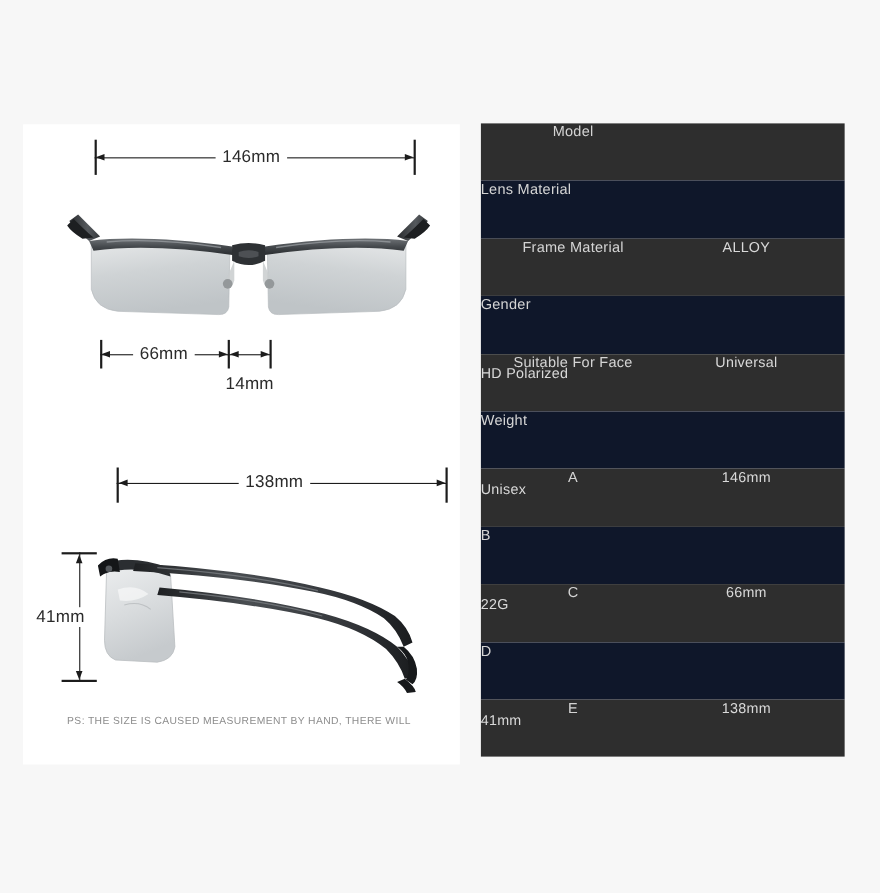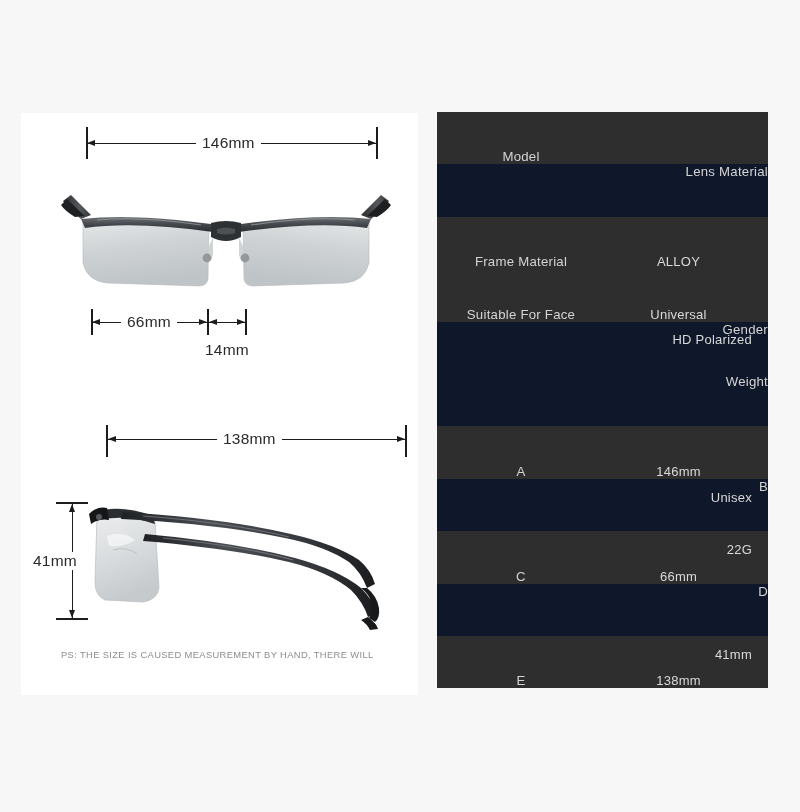--- a/index.html
+++ b/index.html
@@ -93,21 +93,21 @@
   #spec-table {
     position: absolute;
     left: 437px;
     top: 112px;
     width: 331px;
     height: 576px;
     overflow: hidden;
   }
   .spec-row {
     display: flex;
-    align-items: flex-end;
+    align-items: flex-start;
     height: 52.4px;
     width: 100%;
   }
   .spec-row.odd  { background: #2e2e2e; }
   .spec-row.even { background: #0f172a; flex-direction: column; }
 
   .spec-label {
     flex: 0 0 168px;
     text-align: center;
     font-size: 13.2px;
@@ -276,31 +276,31 @@
   <div class="spec-row even">
     <div class="spec-label">Lens Material</div>
     <div class="spec-value">HD Polarized</div>
   </div>
 
   <div class="spec-row odd">
     <div class="spec-label">Frame Material</div>
     <div class="spec-value">ALLOY</div>
   </div>
 
+  <div class="spec-row even">
+    <div class="spec-label">Gender</div>
+    <div class="spec-value">Unisex</div>
+  </div>
+
   <div class="spec-row odd">
     <div class="spec-label">Suitable For Face</div>
     <div class="spec-value">Universal</div>
   </div>
 
   <div class="spec-row even">
-    <div class="spec-label">Gender</div>
-    <div class="spec-value">Unisex</div>
-  </div>
-
-  <div class="spec-row even">
     <div class="spec-label">Weight</div>
     <div class="spec-value">22G</div>
   </div>
 
   <div class="spec-row odd">
     <div class="spec-label">A</div>
     <div class="spec-value">146mm</div>
   </div>
 
   <div class="spec-row even">

